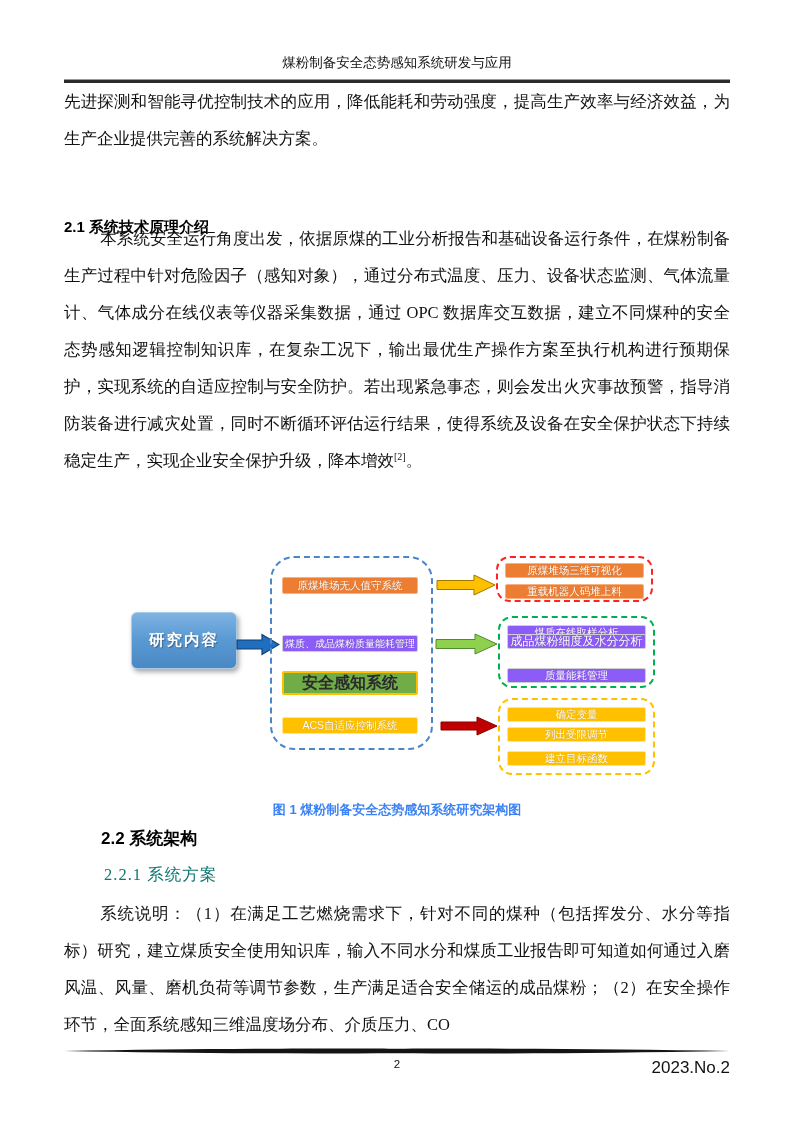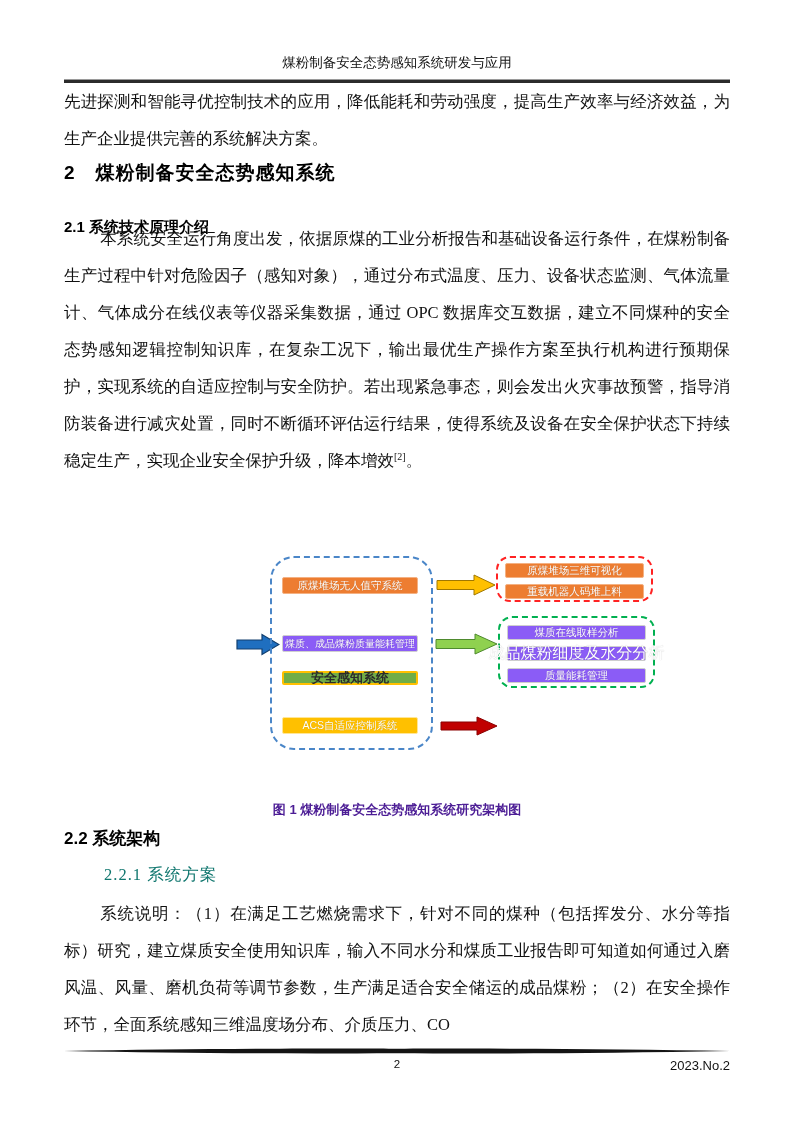--- a/index.html
+++ b/index.html
@@ -31,31 +31,31 @@
   .p2{top:220px;}
   .p3{top:895px;}
   sup.cite{font-size:10px;vertical-align:super;line-height:0;}
   .h-sec{
     position:absolute;left:64px;width:666px;
     font-weight:bold;color:#000;
     font-family:"Liberation Sans","DejaVu Sans",sans-serif;
   }
   .h1x{top:160px;font-size:19px;letter-spacing:1px;}
   .h2x{top:218px;font-size:15px;}
-  .h3x{top:827px;font-size:17px;}
+  .h3x{top:827px;font-size:17px;margin-left:37px;}
   .h4x{
     position:absolute;left:104px;top:864px;font-size:16.5px;color:#0f766e;
     font-family:"Liberation Serif","DejaVu Serif",serif;letter-spacing:1px;
   }
   
   .figure{position:absolute;left:64px;top:550px;width:666px;height:242px;}
   .fig-caption{
     position:absolute;top:801px;left:64px;width:666px;text-align:center;
     font-size:13px;font-weight:bold;
-    font-family:"Liberation Sans","DejaVu Sans",sans-serif;color:#4c1d95;
+    font-family:"Liberation Sans","DejaVu Sans",sans-serif;color:#3b82f6;
   }
   .node{
     position:absolute;box-sizing:border-box;
     display:flex;align-items:center;justify-content:center;
     font-family:"Liberation Sans","DejaVu Sans",sans-serif;
     font-size:10.5px;color:#fff;white-space:nowrap;
     border-radius:2px;text-shadow:0 0 1px rgba(0,0,0,.25);
   }
   .root-node{
     left:67px;top:62px;width:106px;height:57px;
@@ -84,48 +84,48 @@
   .grp .node{left:7px;width:139px;height:15px;}
   .arrow{position:absolute;}
   
   .footer-rule{position:absolute;left:64px;top:1048px;width:666px;height:6px;}
   .footer-page{
     position:absolute;top:1058px;left:64px;width:666px;text-align:center;
     font-size:11.5px;font-family:"Liberation Sans","DejaVu Sans",sans-serif;color:#111;
   }
   .footer-issue{
     position:absolute;top:1058px;right:63px;
-    font-size:13px;font-family:"Liberation Sans","DejaVu Sans",sans-serif;color:#111;margin-left:48px;
+    font-size:17px;font-family:"Liberation Sans","DejaVu Sans",sans-serif;color:#111;margin-left:48px;
   }
 </style>
 </head>
 <body>
 
 <div class="page">
 
   <div class="header-title">煤粉制备安全态势感知系统研发与应用</div>
   <div class="header-rule"></div>
 
   <div class="para p1">先进探测和智能寻优控制技术的应用，降低能耗和劳动强度，提高生产效率与经济效益，为生产企业提供完善的系统解决方案。</div>
 
-  <div class="h-sec h1x">2　煤粉制备安全态势感知系统</div>
   <div class="h-sec h2x">2.1 系统技术原理介绍</div>
   <div class="para p2 indent"><span>本系统安全运行角度出发，依据原煤的工业分析报告和基础设备运行条件，在煤粉制备生产过程中针对危险因子（感知对象），通过分布式温度、压力、设备状态监测、气体流量计、气体成分在线仪表等仪器采集数据，通过 OPC 数据库交互数据，建立不同煤种的安全态势感知逻辑控制知识库，在复杂工况下，输出最优生产操作方案至执行机构进行预期保护，实现系统的自适应控制与安全防护。若出现紧急事态，则会发出火灾事故预警，指导消防装备进行减灾处置，同时不断循环评估运行结果，使得系统及设备在安全保护状态下持续稳定生产，实现企业安全保护升级，降本增效</span><sup class="cite">[2]</sup><span>。</span></div>
 
   <div class="figure">
 
+    <div class="node root-node">研究内容</div>
 
     <svg class="arrow" style="left:172px;top:83px" width="44" height="23" viewBox="0 0 44 23">
       <polygon points="1,7 26,7 26,1.5 43,11.5 26,21.5 26,16 1,16" fill="#1f6fc0" stroke="#123f6e" stroke-width="1.2"></polygon>
     </svg>
 
     <div class="mid-wrap"></div>
     <div class="node mid-node orange-node" style="top:27px">原煤堆场无人值守系统</div>
     <div class="node mid-node gray-node" style="top:85px;font-size:10px">煤质、成品煤粉质量能耗管理</div>
-    <div class="node mid-node green-node" style="top:121px;height:14px;font-size:13px">安全感知系统</div>
+    <div class="node mid-node green-node" style="top:121px;height:24px;font-size:16px">安全感知系统</div>
     <div class="node mid-node yellow-node" style="top:167px">ACS自适应控制系统</div>
 
     <svg class="arrow" style="left:372px;top:24px" width="60" height="22" viewBox="0 0 60 22">
       <polygon points="1,6.5 38,6.5 38,1 59,11 38,21 38,15.5 1,15.5" fill="#FFC000" stroke="#a07800" stroke-width="1"></polygon>
     </svg>
 
     <svg class="arrow" style="left:371px;top:83px" width="63" height="22" viewBox="0 0 63 22">
       <polygon points="1,6.5 40,6.5 40,1 62,11 40,21 40,15.5 1,15.5" fill="#8fd14f" stroke="#4e8a2e" stroke-width="1"></polygon>
     </svg>
 
@@ -133,24 +133,29 @@
       <polygon points="1,6 37,6 37,1 57,10 37,19 37,14 1,14" fill="#c00000" stroke="#8a0000" stroke-width="1"></polygon>
     </svg>
 
     <div class="grp grp-red">
       <div class="node orange-node" style="top:5px">原煤堆场三维可视化</div>
       <div class="node orange-node" style="top:26px">重载机器人码堆上料</div>
     </div>
 
     <div class="grp grp-green">
       <div class="node gray-node" style="top:7px">煤质在线取样分析</div>
-      <div class="node gray-node" style="top:28px;font-size:16px">成品煤粉细度及水分分析</div>
+      <div class="node gray-node" style="top:16px;font-size:12px">成品煤粉细度及水分分析</div>
       <div class="node gray-node" style="top:50px">质量能耗管理</div>
     </div>
 
+    <div class="grp grp-yellow">
+      <div class="node yellow-node" style="top:7px">确定变量</div>
+      <div class="node yellow-node" style="top:27px">列出受限调节</div>
+      <div class="node yellow-node" style="top:51px">建立目标函数</div>
+    </div>
   </div>
 
   <div class="fig-caption">图 1 煤粉制备安全态势感知系统研究架构图</div>
 
   <div class="h-sec h3x">2.2 系统架构</div>
   <div class="h4x">2.2.1 系统方案</div>
   <div class="para p3 indent">系统说明：（1）在满足工艺燃烧需求下，针对不同的煤种（包括挥发分、水分等指标）研究，建立煤质安全使用知识库，输入不同水分和煤质工业报告即可知道如何通过入磨风温、风量、磨机负荷等调节参数，生产满足适合安全储运的成品煤粉；（2）在安全操作环节，全面系统感知三维温度场分布、介质压力、CO</div>
 
   <svg class="footer-rule" width="666" height="6" viewBox="0 0 666 6">
     <path d="M0,3 C140,0.6 300,0.2 333,0.8 C420,0.2 560,0.8 666,3 C540,5.4 420,5.8 333,5.2 C220,5.8 120,5.2 0,3 Z" fill="#141414"></path>

